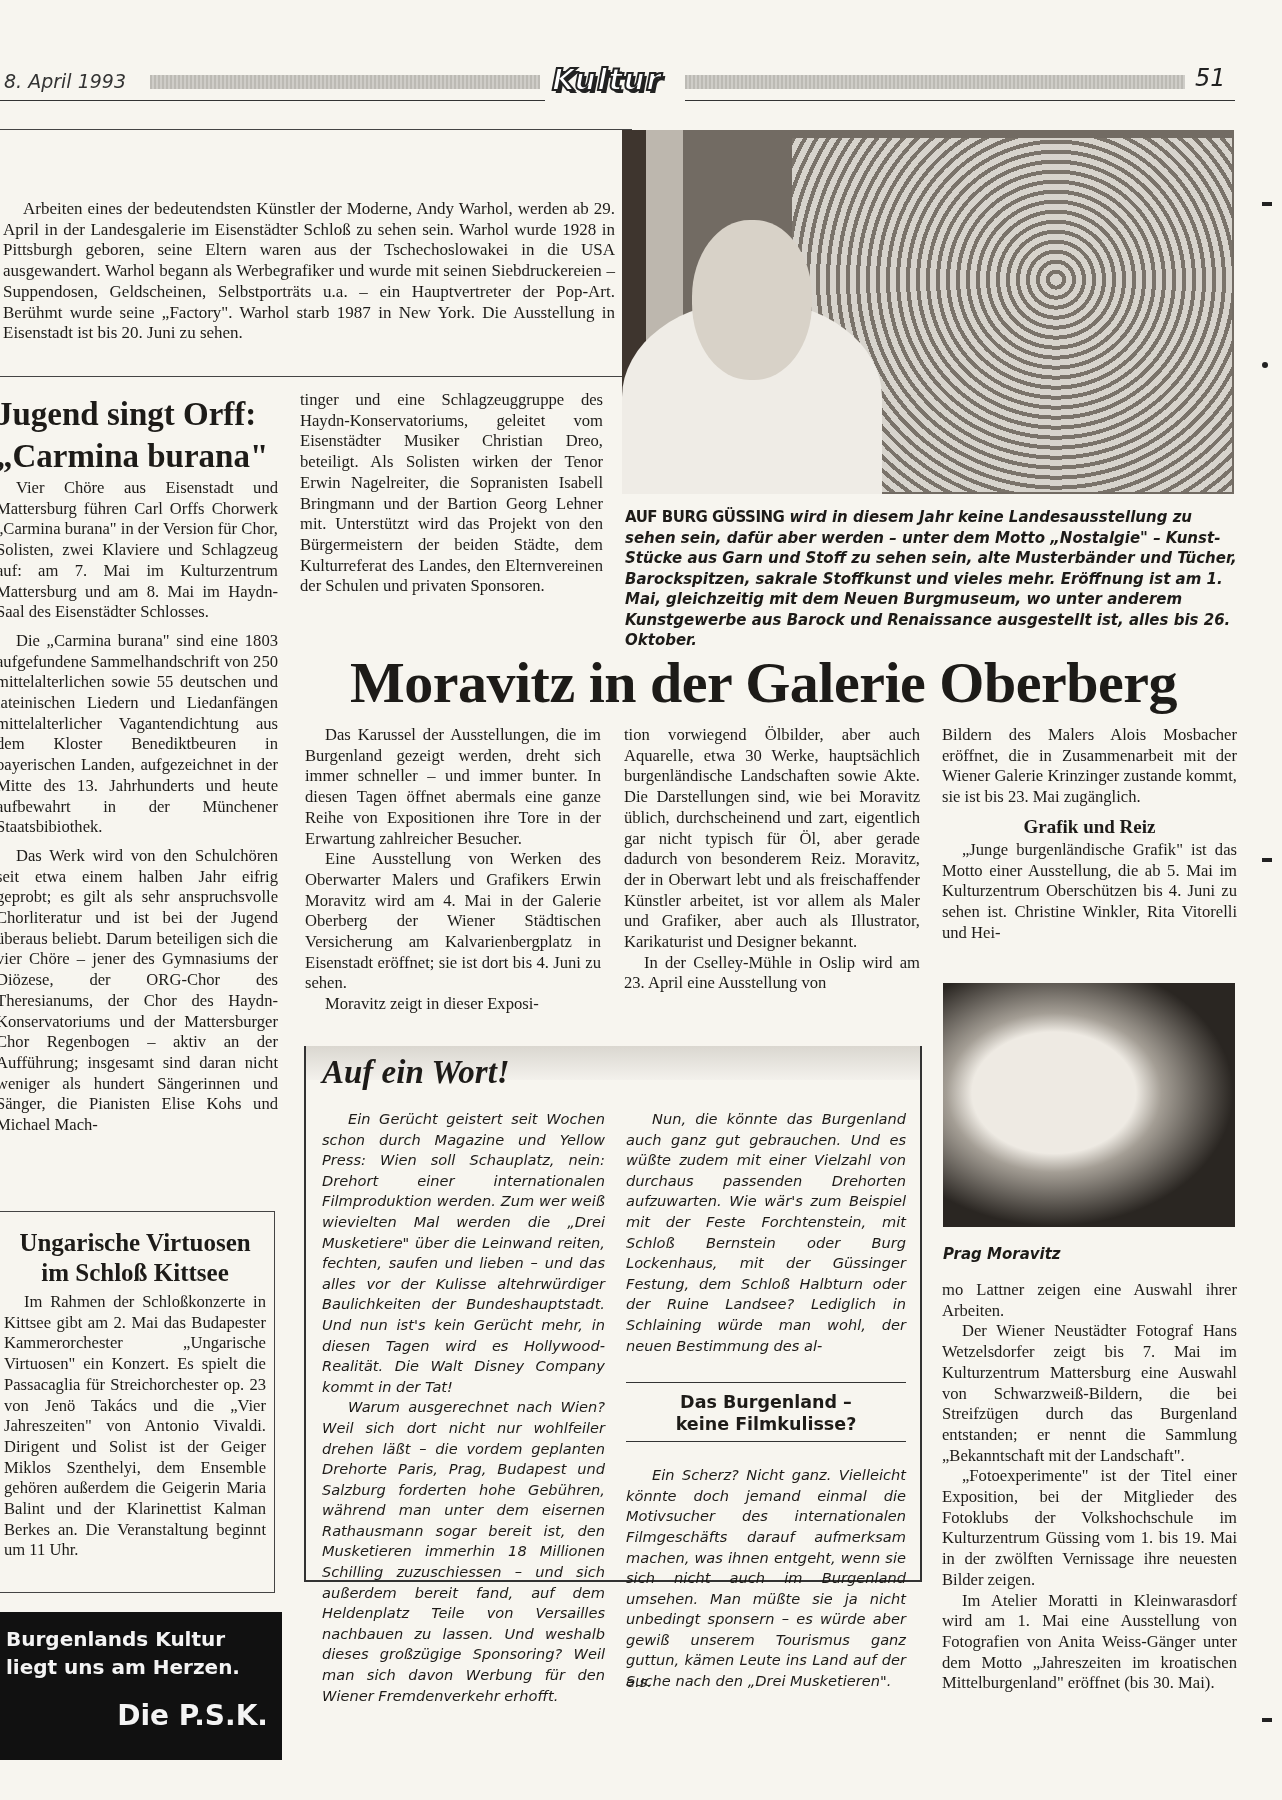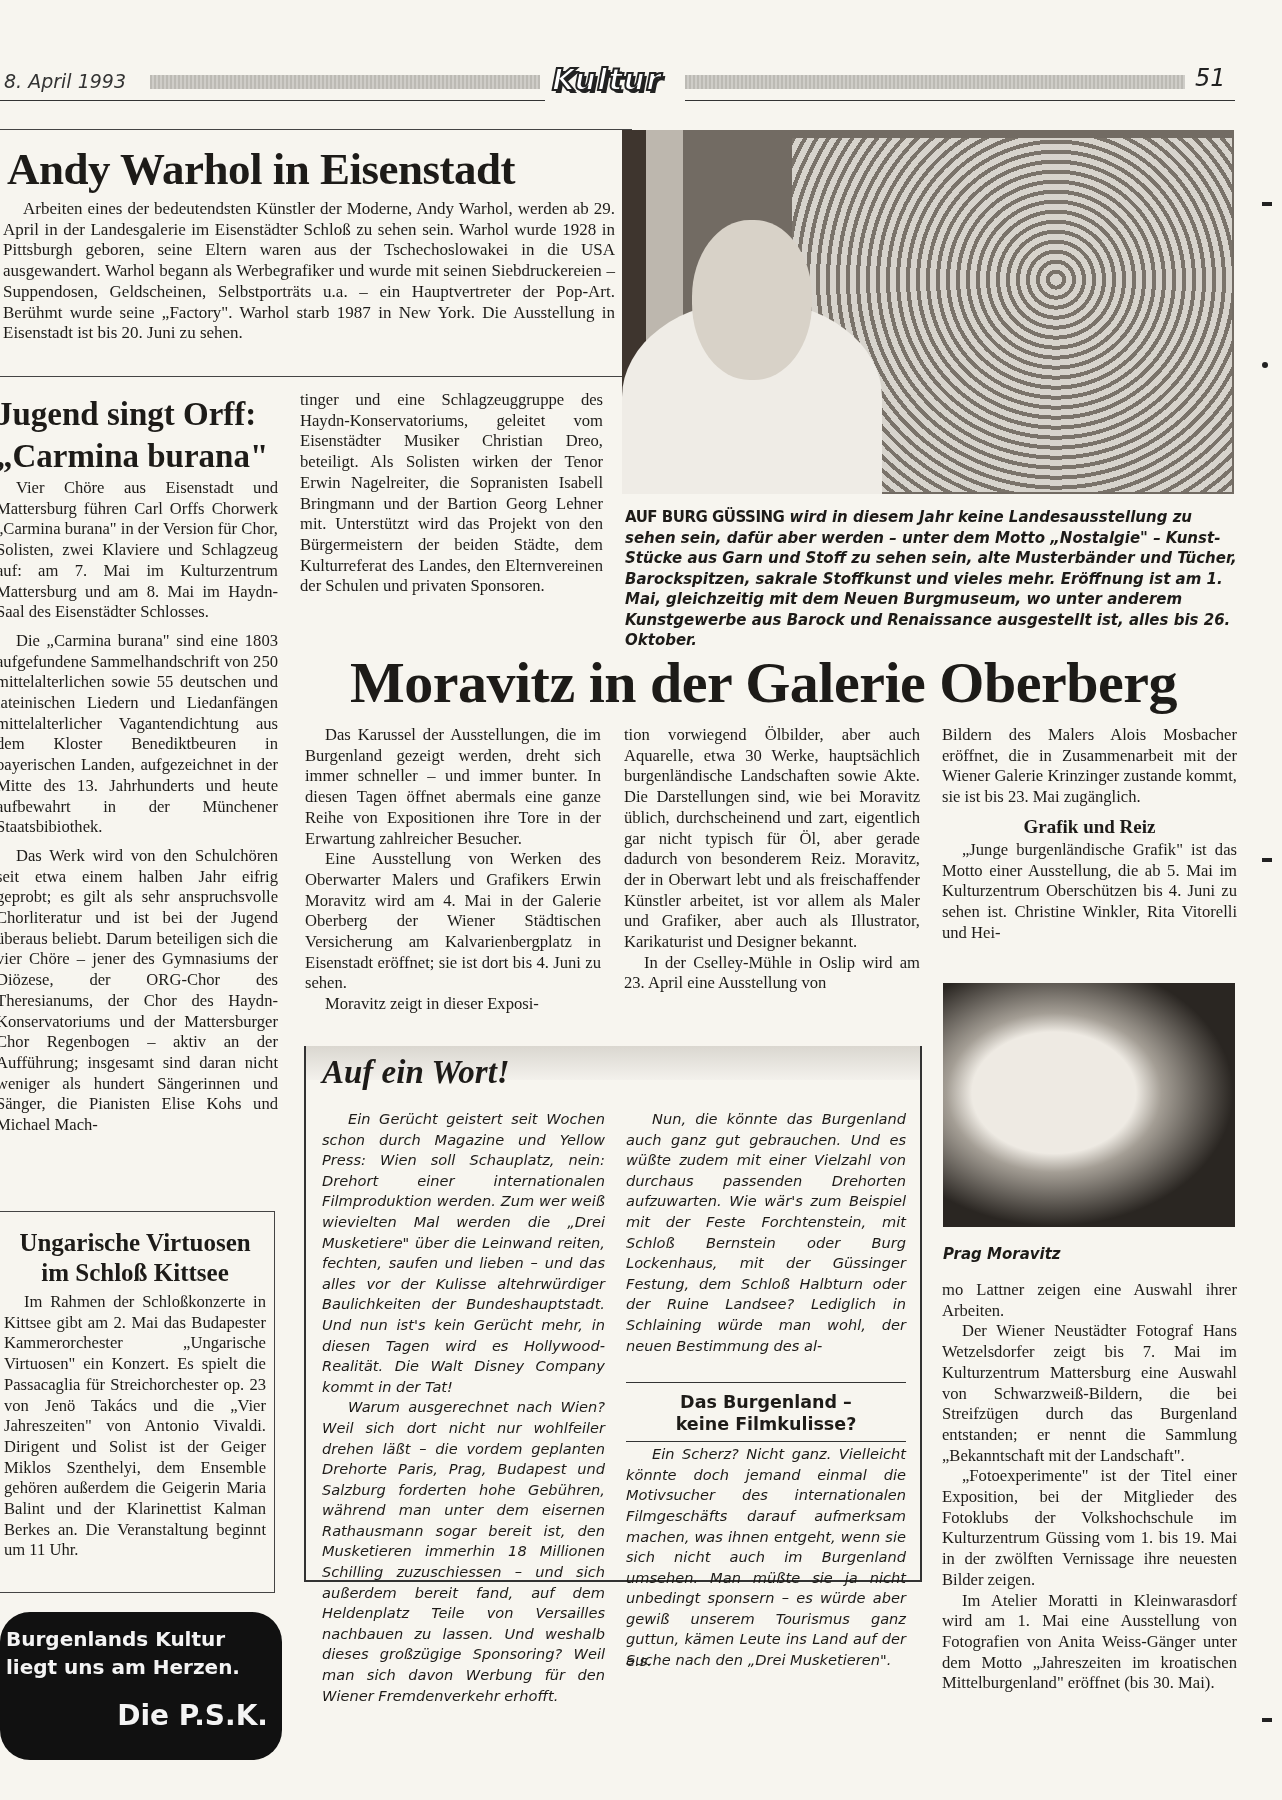--- a/index.html
+++ b/index.html
@@ -23,36 +23,35 @@
   .h-big { font-weight: bold; font-size: 45px; line-height: 50px; letter-spacing: -0.5px; }
   .body { font-size: 16.6px; line-height: 20.7px; text-align: justify; hyphens: manual; }
   .body p { margin: 0; text-indent: 20px; }
   .body p.noind { text-indent: 0; }
   .it { font-family: "DejaVu Sans", "Liberation Sans", sans-serif; font-style: italic; font-size: 14.6px; line-height: 20.6px; text-align: justify; }
   .it p { margin: 0; text-indent: 26px; }
   .it p.noind { text-indent: 0; }
   .caption { font-family: "DejaVu Sans", sans-serif; font-style: italic; font-weight: bold; font-size: 15px; line-height: 20.5px; }
   .caption b { font-style: normal; letter-spacing: -0.5px; }
   .photo { background: #8d8a85; overflow: hidden; }
-  .ad { background: #111; color: #f4f4f4; font-family: "DejaVu Sans", sans-serif; font-weight: bold; border-radius: 30px; }
+  .ad { background: #111; color: #f4f4f4; font-family: "DejaVu Sans", sans-serif; font-weight: bold; }
   .margin-mark { width: 10px; height: 4px; background: #222; }
 </style>
 </head>
 <body>
 
 <div class="abs hdr-date">8. April 1993</div>
 <div class="abs hdr-bar" style="left:150px;top:75px;width:390px;"></div>
 <div class="abs hdr-rule" style="left:0;top:100px;width:545px;"></div>
 <div class="abs hdr-logo">Kultur</div>
 <div class="abs hdr-bar" style="left:685px;top:75px;width:500px;"></div>
 <div class="abs hdr-rule" style="left:685px;top:100px;width:550px;"></div>
 <div class="abs hdr-page">51</div>
 
 <div class="abs box" style="left:-4px;top:129px;width:634px;height:246px;">
-  <div class="abs h-big serif" style="left:10px;top:14px;">Andy Warhol in Eisenstadt</div>
   <div class="abs body" style="left:6px;top:69px;width:612px;font-size:17px;line-height:20.7px;">
     <p>Arbeiten eines der bedeutendsten Künstler der Moderne, Andy Warhol, werden ab 29. April in der Landesgalerie im Eisenstädter Schloß zu sehen sein. Warhol wurde 1928 in Pittsburgh geboren, seine Eltern waren aus der Tschechoslowakei in die USA ausgewandert. Warhol begann als Werbegrafiker und wurde mit seinen Siebdruckereien – Suppendosen, Geldscheinen, Selbstporträts u.a. – ein Hauptvertreter der Pop-Art. Berühmt wurde seine „Factory". Warhol starb 1987 in New York. Die Ausstellung in Eisenstadt ist bis 20. Juni zu sehen.</p>
   </div>
 </div>
 
 <div class="abs serif" style="left:-4px;top:393px;width:285px;font-weight:bold;font-size:33px;line-height:42px;">
   <div>Jugend singt Orff:</div>
   <div>„Carmina burana"</div>
 </div>
 <div class="abs body" style="left:-4px;top:478px;width:282px;">
@@ -102,21 +101,21 @@
 
 <div class="abs" style="left:304px;top:1046px;width:614px;height:534px;border-left:2px solid #333;border-right:2px solid #333;border-bottom:2px solid #333;">
   <div class="abs" style="left:0;top:0;width:100%;height:34px;background:linear-gradient(#dad7d0,#f3f1ec);"></div>
   <div class="abs serif" style="left:16px;top:6px;font-weight:bold;font-style:italic;font-size:33px;line-height:40px;">Auf ein Wort!</div>
   <div class="abs it" style="left:16px;top:63px;width:283px;font-style:italic;">
     <p>Ein Gerücht geistert seit Wochen schon durch Magazine und Yellow Press: Wien soll Schauplatz, nein: Drehort einer internationalen Filmproduktion werden. Zum wer weiß wievielten Mal werden die „Drei Musketiere" über die Leinwand reiten, fechten, saufen und lieben – und das alles vor der Kulisse altehrwürdiger Baulichkeiten der Bundeshauptstadt. Und nun ist's kein Gerücht mehr, in diesen Tagen wird es Hollywood-Realität. Die Walt Disney Company kommt in der Tat!</p>
     <p>Warum ausgerechnet nach Wien? Weil sich dort nicht nur wohlfeiler drehen läßt – die vordem geplanten Drehorte Paris, Prag, Budapest und Salzburg forderten hohe Gebühren, während man unter dem eisernen Rathausmann sogar bereit ist, den Musketieren immerhin 18 Millionen Schilling zuzuschiessen – und sich außerdem bereit fand, auf dem Heldenplatz Teile von Versailles nachbauen zu lassen. Und weshalb dieses großzügige Sponsoring? Weil man sich davon Werbung für den Wiener Fremdenverkehr erhofft.</p>
   </div>
   <div class="abs it" style="left:320px;top:63px;width:280px;">
     <p>Nun, die könnte das Burgenland auch ganz gut gebrauchen. Und es wüßte zudem mit einer Vielzahl von durchaus passenden Drehorten aufzuwarten. Wie wär's zum Beispiel mit der Feste Forchtenstein, mit Schloß Bernstein oder Burg Lockenhaus, mit der Güssinger Festung, dem Schloß Halbturn oder der Ruine Landsee? Lediglich in Schlaining würde man wohl, der neuen Bestimmung des al-</p>
-    <div style="border-top:1.5px solid #333;border-bottom:1.5px solid #333;margin:26px 0 2px;padding:8px 0 6px;text-align:center;font-style:normal;font-weight:bold;font-size:17.5px;line-height:22px;">
+    <div style="border-top:1.5px solid #333;border-bottom:1.5px solid #333;margin:26px 0 23px;padding:8px 0 6px;text-align:center;font-style:normal;font-weight:bold;font-size:17.5px;line-height:22px;">
       <div>Das Burgenland –</div>
       <div>keine Filmkulisse?</div>
     </div>
     <p>Ein Scherz? Nicht ganz. Vielleicht könnte doch jemand einmal die Motivsucher des internationalen Filmgeschäfts darauf aufmerksam machen, was ihnen entgeht, wenn sie sich nicht auch im Burgenland umsehen. Man müßte sie ja nicht unbedingt sponsern – es würde aber gewiß unserem Tourismus ganz guttun, kämen Leute ins Land auf der Suche nach den „Drei Musketieren".</p>
     <div style="margin-top:-20px;">e.s.</div>
   </div>
 </div>
 
 <div class="abs box" style="left:-4px;top:1211px;width:278px;height:380px;border-left:none;">
   <div class="abs serif" style="left:4px;top:16px;width:270px;text-align:center;font-weight:bold;font-size:25px;line-height:30px;">

